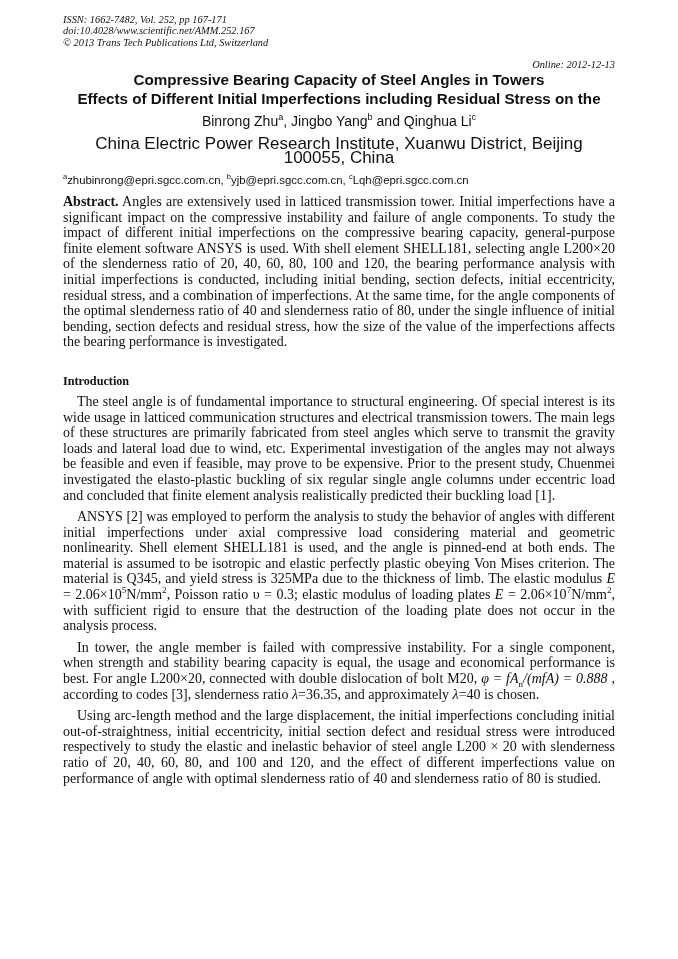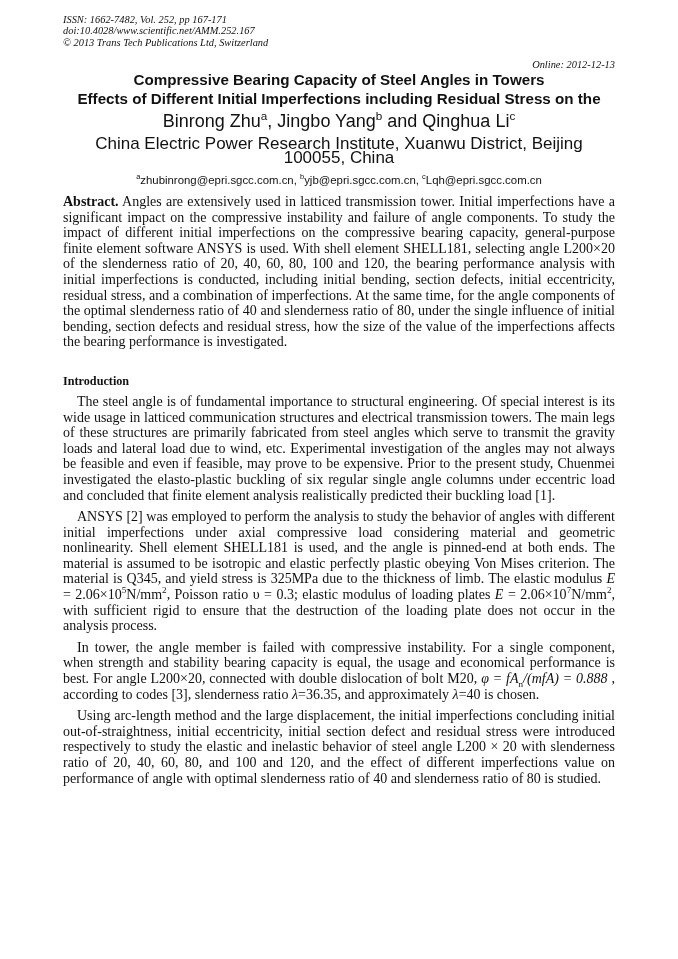--- a/index.html
+++ b/index.html
@@ -4,23 +4,23 @@
   <style>
     html, body { margin: 0; padding: 0; background: #ffffff; }
     body { width: 678px; height: 959px; position: relative; overflow: hidden; color: #111; }
     .page { position: absolute; left: 63px; top: 14px; width: 552px; }
     .serif { font-family: "Liberation Serif", "DejaVu Serif", serif; }
     .sans { font-family: "Liberation Sans", "DejaVu Sans", sans-serif; }
     .header { position: relative; height: 52px; font-style: italic; font-size: 10.4px; line-height: 11.4px; }
     .header .left div { white-space: nowrap; }
     .header .right { position: absolute; right: 0; top: 0; margin-top: 45px; }
     .title { text-align: center; font-weight: bold; font-size: 15.2px; line-height: 19px; margin-top: 4px; }
-    .authors { text-align: center; font-size: 18px; line-height: 18px; margin-top: 4px; }
+    .authors { text-align: center; font-size: 14px; line-height: 18px; margin-top: 4px; }
     .affil { text-align: center; font-size: 17px; line-height: 14px; margin-top: 7px; }
-    .emails { text-align: center; font-size: 11.4px; line-height: 14px; margin-top: 8px; }
+    .emails { text-align: left; font-size: 11.4px; line-height: 14px; margin-top: 8px; }
     sup { font-size: 65%; vertical-align: super; line-height: 0; }
     sub { font-size: 65%; vertical-align: sub; line-height: 0; }
     .keywords { font-size: 11.6px; line-height: 14px; margin-top: 22px; }
     .keywords b { font-weight: bold; }
     .para { font-size: 14px; line-height: 15.6px; text-align: justify; margin: 0; }
     .abstract { margin-top: 7px; }
     .section-head { font-weight: bold; font-size: 12.2px; line-height: 15px; margin-top: 24px; margin-bottom: 5px; }
     .indent { text-indent: 14px; }
     .gap { margin-top: 6px; }
     i { font-style: italic; }

